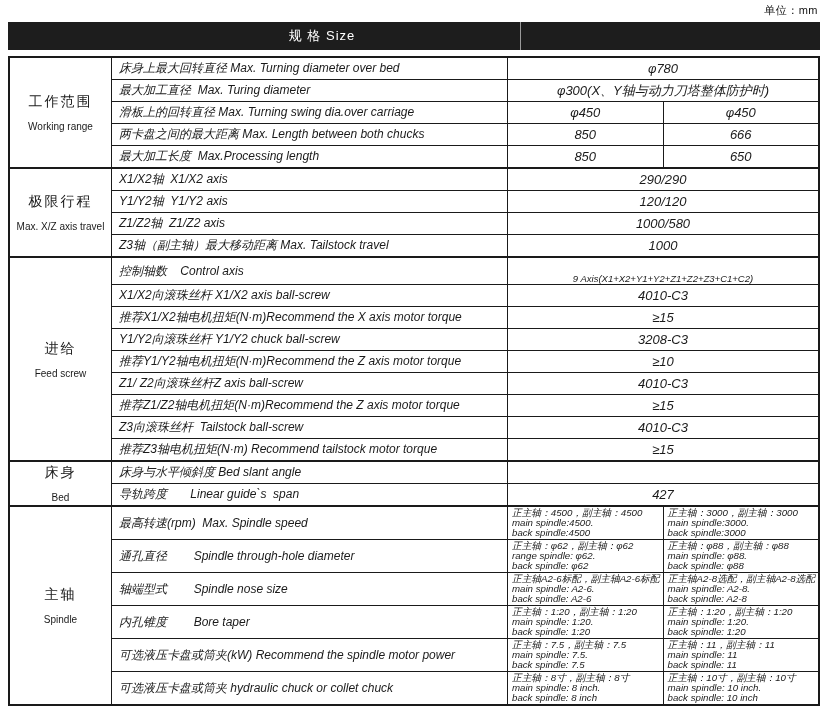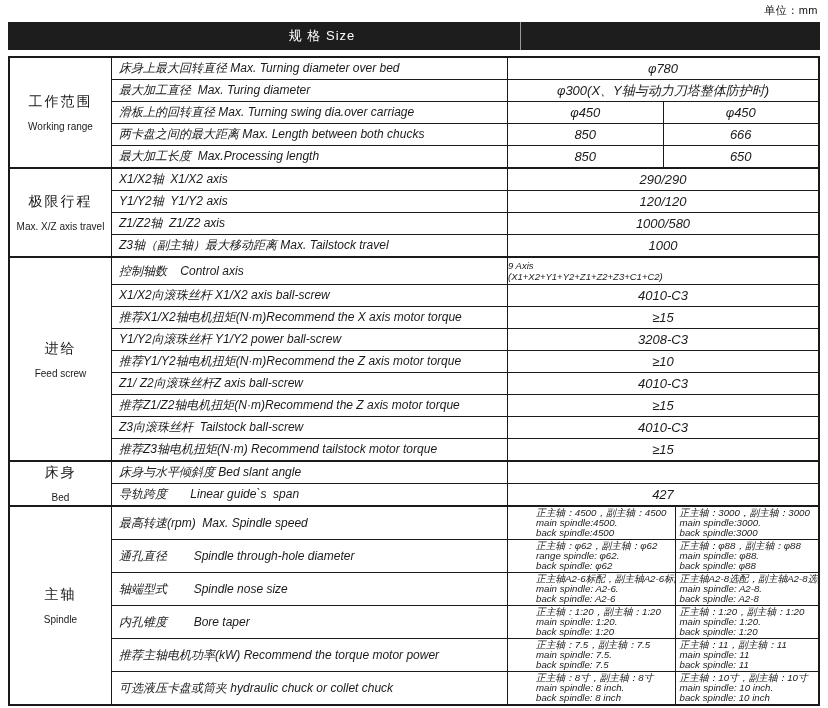--- a/index.html
+++ b/index.html
@@ -42,36 +42,36 @@
     display:flex; flex-direction:column; align-items:center; justify-content:center;
     text-align:center; padding:2px;
   }
   .cat-zh { font-size:14px; letter-spacing:2px; white-space:nowrap; }
   .cat-en { font-size:10px; margin-top:10px; white-space:nowrap; }
 
   .rows { flex:1; display:flex; flex-direction:column; min-width:0;font-style:italic; }
   .spec-row { display:flex; border-top:1px solid #1a1a1a; height:21px; box-sizing:content-box; }
   .spec-row:first-child { border-top:none; }
   .row-tall { height:26px; }
-  .sec-4 .spec-row { height:32px;gap:24px; }
+  .sec-4 .spec-row { height:32px; }
 
   .spec-label {
     width:396px; box-sizing:border-box; padding-left:7px;
     display:flex; align-items:center;
     font-size:12px; border-right:1px solid #1a1a1a;
     white-space:pre; overflow:hidden;
   }
   .spec-value { flex:1; display:flex; min-width:0; }
 
   .value-full {
     flex:1; display:flex; align-items:center; justify-content:center;
     font-size:13px; white-space:nowrap; overflow:hidden;
   }
   .value-full2 {
-    flex:1; display:flex; flex-direction:column; align-items:flex-start; justify-content:center;
+    flex:1; display:flex; flex-direction:row; align-items:flex-end; justify-content:center;
     font-size:9.5px; line-height:11px; white-space:nowrap;
   }
   .cell-center {
     flex:1; display:flex; align-items:center; justify-content:center;
     font-size:13px; box-sizing:border-box; white-space:nowrap; overflow:hidden;
   }
   .cell-center + .cell-center, .cell-multi + .cell-multi { border-left:1px solid #1a1a1a; }
   .cell-multi {
     flex:1; box-sizing:border-box; padding:1px 4px;
     display:flex; flex-direction:column; justify-content:center;
@@ -185,21 +185,21 @@
               <div class="value-full">4010-C3</div>
             </div>
           </div>
           <div class="spec-row">
             <div class="spec-label">推荐X1/X2轴电机扭矩(N·m)Recommend the X axis motor torque</div>
             <div class="spec-value">
               <div class="value-full">≥15</div>
             </div>
           </div>
           <div class="spec-row">
-            <div class="spec-label">Y1/Y2向滚珠丝杆 Y1/Y2 power ball-screw</div>
+            <div class="spec-label">Y1/Y2向滚珠丝杆 Y1/Y2 chuck ball-screw</div>
             <div class="spec-value">
               <div class="value-full">3208-C3</div>
             </div>
           </div>
           <div class="spec-row">
             <div class="spec-label">推荐Y1/Y2轴电机扭矩(N·m)Recommend the Z axis motor torque</div>
             <div class="spec-value">
               <div class="value-full">≥10</div>
             </div>
           </div>
@@ -306,21 +306,21 @@
                 <div>back spindle: 1:20</div>
               </div>
               <div class="cell-multi">
                 <div>正主轴：1:20，副主轴：1:20</div>
                 <div>main spindle: 1:20.</div>
                 <div>back spindle: 1:20</div>
               </div>
             </div>
           </div>
           <div class="spec-row">
-            <div class="spec-label">推荐主轴电机功率(kW) Recommend the torque motor power</div>
+            <div class="spec-label">可选液压卡盘或筒夹(kW) Recommend the spindle motor power</div>
             <div class="spec-value">
               <div class="cell-multi">
                 <div>正主轴：7.5，副主轴：7.5</div>
                 <div>main spindle: 7.5.</div>
                 <div>back spindle: 7.5</div>
               </div>
               <div class="cell-multi">
                 <div>正主轴：11，副主轴：11</div>
                 <div>main spindle: 11</div>
                 <div>back spindle: 11</div>

